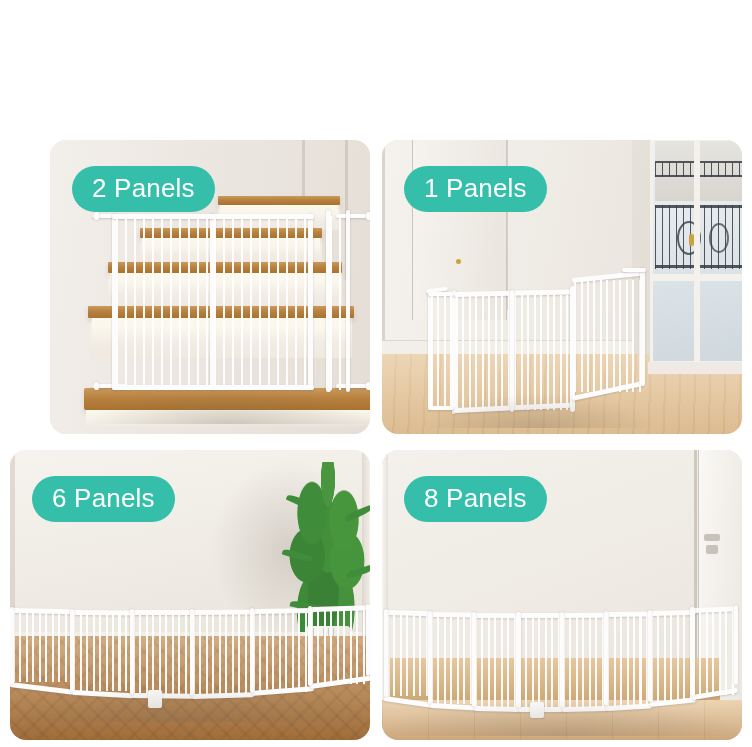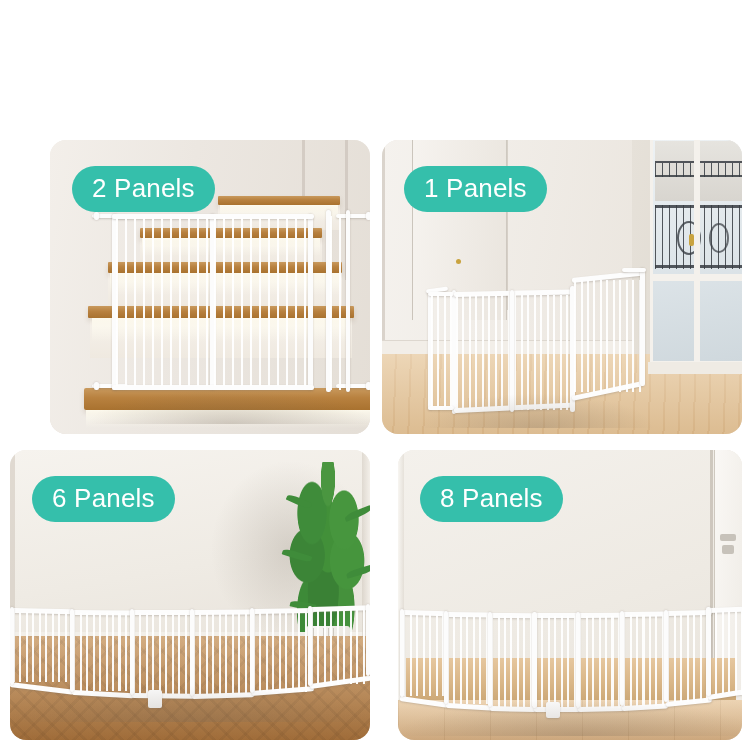--- a/index.html
+++ b/index.html
@@ -210,21 +210,21 @@
     background-image: repeating-linear-gradient(to right, rgba(170,163,152,0.5) 0 1px, transparent 1px 5px);
   }
   .c3 .tree { position:absolute; }
   .c3 .leaf {
     position:absolute;
     border-radius: 50% 6% 50% 6%;
     background:#3f8c3a;
   }
 
   
-  .c4 { background: #f0ece6; margin-left: 16px; }
+  .c4 { background: #f0ece6; }
   .c4 .wall4 {
     position:absolute; left:0; top:0; width:100%; height:100%;
     background: linear-gradient(160deg,#f4f1ec 0%,#eeeae3 55%,#e7e2da 100%);
   }
   .c4 .doorjamb {
     position:absolute;
     background: linear-gradient(95deg,#faf8f5,#ebe7e0);
     border-left: 1px solid rgba(195,188,178,0.75);
   }
   .c4 .handle {

